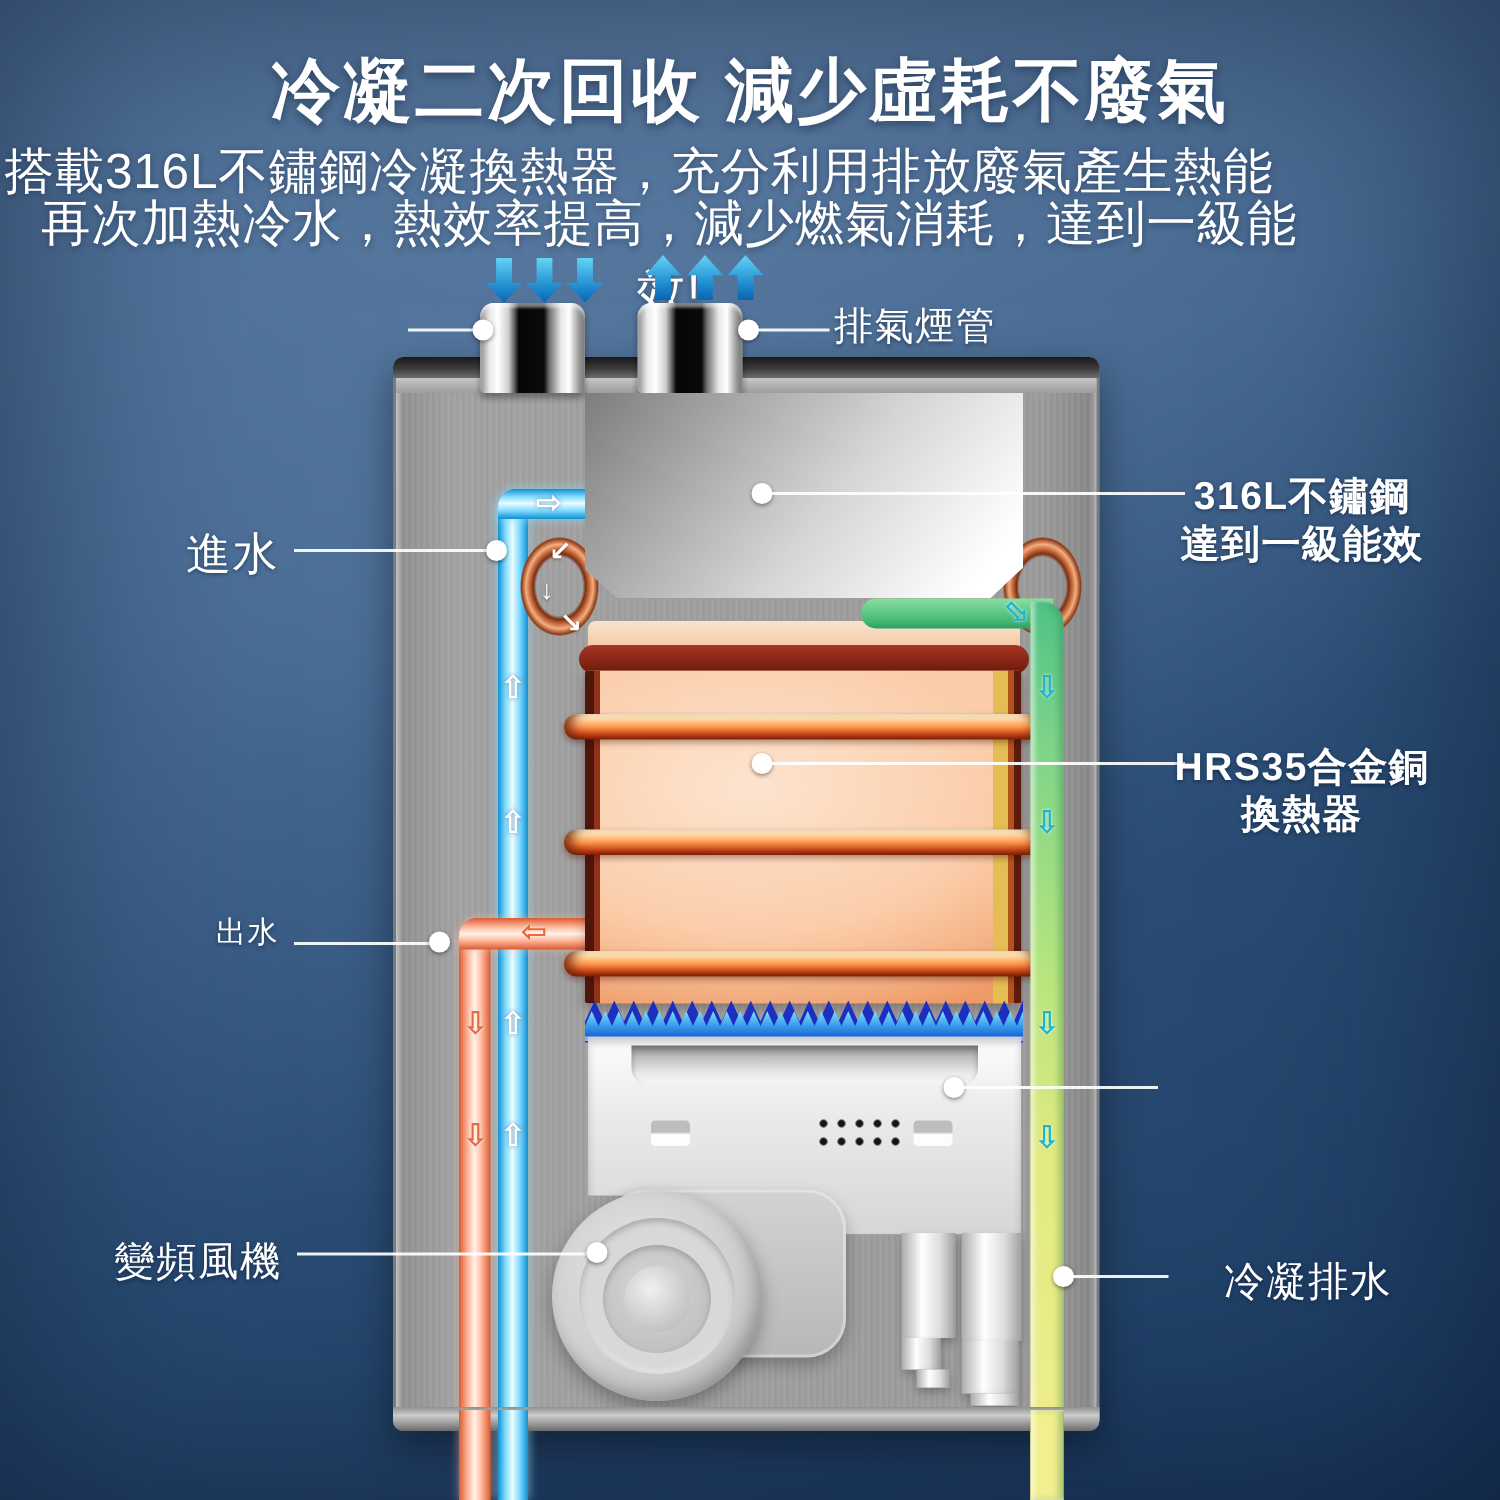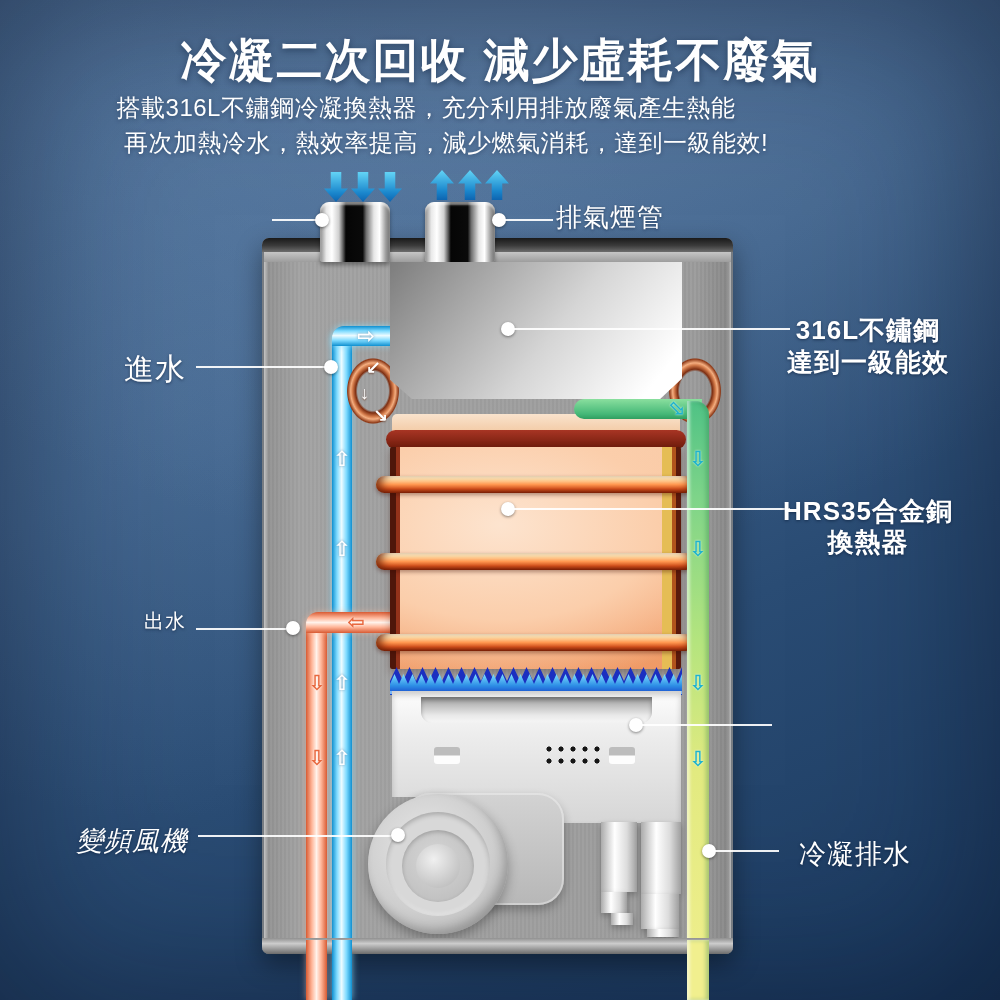--- a/index.html
+++ b/index.html
@@ -9,21 +9,21 @@
     background:
       radial-gradient(120% 80% at 50% 6%, rgba(125,155,190,.38), rgba(0,0,0,0) 62%),
       radial-gradient(90% 70% at 18% 40%, rgba(95,130,170,.30), rgba(0,0,0,0) 60%),
       linear-gradient(158deg,#4d7099 0%,#3d6089 38%,#2a4c74 64%,#1b3a60 100%);
     box-shadow:inset 0 0 180px rgba(5,15,35,.55);
   }
   .abs{position:absolute;}
   
   .title{width:1000px;text-align:center;color:#fff;font-weight:900;font-size:46px;
     letter-spacing:2px;text-shadow:0 2px 6px rgba(5,20,45,.45);}
-  .sub{width:852px;text-align:center;color:#fff;font-weight:500;font-size:24px;
+  .sub{width:852px;text-align:center;color:#fff;font-weight:500;font-size:33px;
     letter-spacing:.5px;text-shadow:0 1px 4px rgba(5,20,45,.4);}
   
   .tarrow{width:24px;height:30px;background:linear-gradient(180deg,#63d4f6,#1a86cc 70%,#0d64b0);}
   .tarrow.down{clip-path:polygon(50% 100%,0 55%,28% 55%,28% 0,72% 0,72% 55%,100% 55%);}
   .tarrow.up{clip-path:polygon(50% 0,100% 45%,72% 45%,72% 100%,28% 100%,28% 45%,0 45%);}
   
   .case-face{left:262px;top:238px;width:471px;height:716px;border-radius:7px;
     background:
       repeating-linear-gradient(90deg,rgba(255,255,255,.035) 0 2px,rgba(0,0,0,.02) 2px 4px),
       linear-gradient(90deg,#8f8f8f,#a2a2a2 8%,#9b9b9b 92%,#858585);
@@ -248,21 +248,21 @@
     <div>換熱器</div>
   </div>
 
   <div class="abs lbl right-align" style="left:60px;top:608px;width:126px;font-size:20px;">出水</div>
   <div class="abs cl-line" style="left:196px;top:628px;width:98px;"></div>
   <div class="abs cl-dot" style="left:286px;top:621px;"></div>
 
   <div class="abs cl-dot" style="left:629px;top:718px;"></div>
   <div class="abs cl-line" style="left:636px;top:724px;width:136px;"></div>
 
-  <div class="abs lbl right-align" style="left:60px;top:823px;width:128px;font-style:italic;">變頻風機</div>
+  <div class="abs lbl right-align" style="left:60px;top:823px;width:128px;">變頻風機</div>
   <div class="abs cl-line" style="left:198px;top:835px;width:200px;"></div>
   <div class="abs cl-dot" style="left:391px;top:828px;"></div>
 
   <div class="abs cl-dot" style="left:702px;top:844px;"></div>
   <div class="abs cl-line" style="left:713px;top:850px;width:66px;"></div>
-  <div class="abs lbl" style="left:799px;top:836px;">冷凝排水</div>
+  <div class="abs lbl" style="left:816px;top:836px;">冷凝排水</div>
 
 </div>
 
 </body></html>

